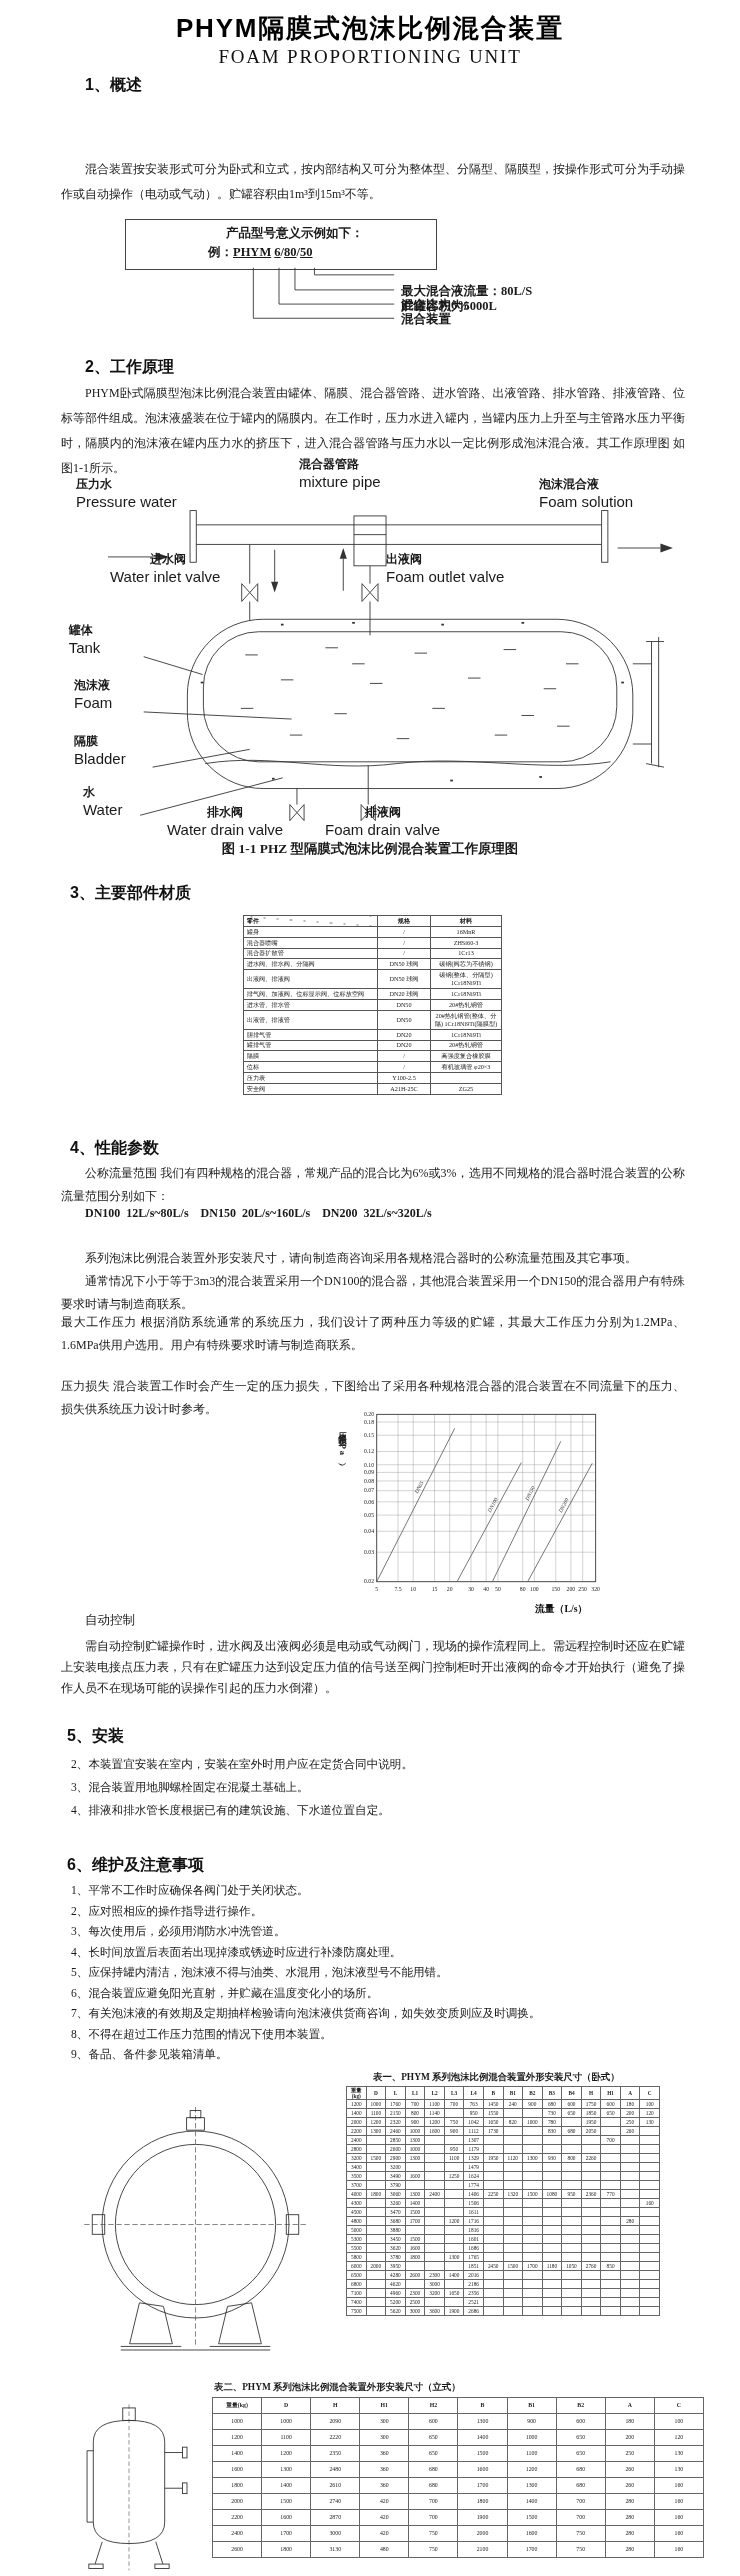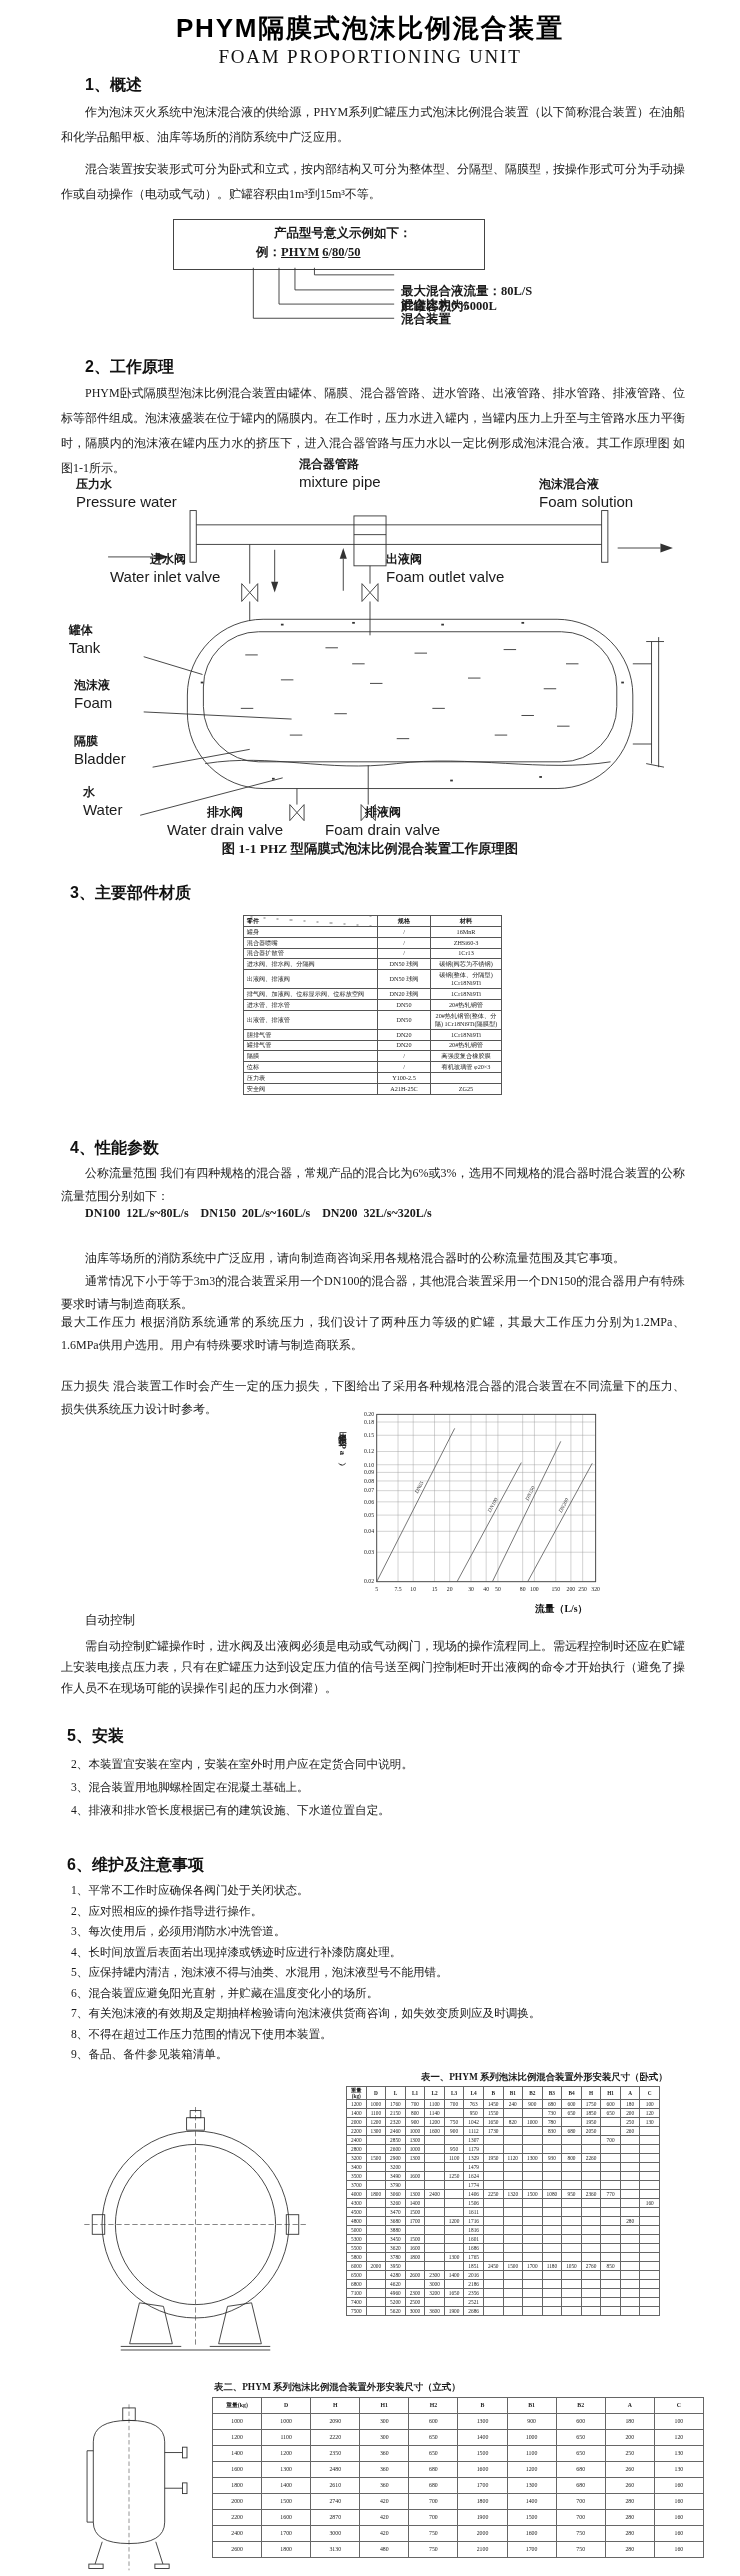--- a/index.html
+++ b/index.html
@@ -51,24 +51,23 @@
 </style>
 </head>
 <body>
 
 <div class="page">
 
   <div class="abs doc-title">PHYM隔膜式泡沫比例混合装置</div>
   <div class="abs doc-sub">FOAM PROPORTIONING UNIT</div>
 
   <div class="abs sec-h" style="top:75px;left:85px;">1、概述</div>
-  <div class="abs body-p indent" style="top:100px;left:61px;">作为泡沫灭火系统中泡沫混合液的供给源，PHYM系列贮罐压力式泡沫比例混合装置（以下简称混合装置）在油船和化学品船甲板、油库等场所的消防系统中广泛应用。</div>
   <div class="abs body-p indent" style="top:157px;left:61px;">混合装置按安装形式可分为卧式和立式，按内部结构又可分为整体型、分隔型、隔膜型，按操作形式可分为手动操作或自动操作（电动或气动）。贮罐容积由1m³到15m³不等。</div>
 
-  <div class="abs model-box" style="top:219px;left:125px;margin-left:48px;">
+  <div class="abs model-box" style="top:219px;left:125px;">
     <div class="l1">产品型号意义示例如下：</div>
     <div class="l2"><span>例：</span><u>PHYM</u> <u>6</u><span>/</span><u>80</u><span>/</span><u>50</u></div>
   </div>
   <svg class="abs" style="top:266px;left:125px;" width="285" height="62" viewBox="0 0 320 70">
     <polyline points="213,2 213,10 303,10" class="lineart"></polyline>
     <polyline points="191,2 191,27 303,27" class="lineart"></polyline>
     <polyline points="173,2 173,43 303,43" class="lineart"></polyline>
     <polyline points="144,2 144,59 303,59" class="lineart"></polyline>
   </svg>
   <div class="abs model-label" style="top:267px;left:401px;margin-top:31px;">贮罐容积为5000L</div>
@@ -298,21 +297,21 @@
           <td>安全阀</td>
           <td>A21H-25C</td>
           <td>ZG25</td>
         </tr>
       </tbody>
     </table>
 
   <div class="abs sec-h" style="top:1138px;left:70px;">4、性能参数</div>
   <div class="abs body-p indent" style="top:1162px;left:61px;line-height:23px;">公称流量范围  我们有四种规格的混合器，常规产品的混合比为6%或3%，选用不同规格的混合器时混合装置的公称流量范围分别如下：</div>
   <div class="abs flow-line" style="top:1206px;left:85px;">DN100  12L/s~80L/s    DN150  20L/s~160L/s    DN200  32L/s~320L/s</div>
-  <div class="abs body-p" style="top:1247px;left:85px;width:606px;line-height:23px;">油库等场所的消防系统中广泛应用，请向制造商咨询采用各规格混合器时的公称流量范围及其它事项。</div>
+  <div class="abs body-p" style="top:1247px;left:85px;width:606px;line-height:23px;">系列泡沫比例混合装置外形安装尺寸，请向制造商咨询采用各规格混合器时的公称流量范围及其它事项。</div>
   <div class="abs body-p indent" style="top:1270px;left:61px;line-height:23px;">通常情况下小于等于3m3的混合装置采用一个DN100的混合器，其他混合装置采用一个DN150的混合器用户有特殊要求时请与制造商联系。</div>
   <div class="abs body-p" style="top:1311px;left:61px;line-height:23px;">最大工作压力 根据消防系统通常的系统压力，我们设计了两种压力等级的贮罐，其最大工作压力分别为1.2MPa、1.6MPa供用户选用。用户有特殊要求时请与制造商联系。</div>
   <div class="abs body-p" style="top:1375px;left:61px;line-height:23px;">压力损失  混合装置工作时会产生一定的压力损失，下图给出了采用各种规格混合器的混合装置在不同流量下的压力、损失供系统压力设计时参考。</div>
 
   <div class="abs ylabel-vert" style="top:1425px;left:337px;">压力损失（MPa）</div>
   <svg id="chart-svg" class="abs" style="top:1407px;left:350px;" width="267" height="223" viewBox="0 0 300 250">
       <line x1="30" y1="8" x2="30" y2="196" stroke="#9a9a9a" stroke-width="0.5"></line>
       <line x1="53.983462529567404" y1="8" x2="53.983462529567404" y2="196" stroke="#9a9a9a" stroke-width="0.5"></line>
       <line x1="71.00000000000003" y1="8" x2="71.00000000000003" y2="196" stroke="#9a9a9a" stroke-width="0.5"></line>
       <line x1="94.98346252956742" y1="8" x2="94.98346252956742" y2="196" stroke="#9a9a9a" stroke-width="0.5"></line>
@@ -394,21 +393,21 @@
       <div>2、应对照相应的操作指导进行操作。</div>
       <div>3、每次使用后，必须用消防水冲洗管道。</div>
       <div>4、长时间放置后表面若出现掉漆或锈迹时应进行补漆防腐处理。</div>
       <div>5、应保持罐内清洁，泡沫液不得与油类、水混用，泡沫液型号不能用错。</div>
       <div>6、混合装置应避免阳光直射，并贮藏在温度变化小的场所。</div>
       <div>7、有关泡沫液的有效期及定期抽样检验请向泡沫液供货商咨询，如失效变质则应及时调换。</div>
       <div>8、不得在超过工作压力范围的情况下使用本装置。</div>
       <div>9、备品、备件参见装箱清单。</div>
     </div>
 
-  <div class="abs dim-caption" style="top:2071px;left:373px;margin-left:48px;">表一、PHYM 系列泡沫比例混合装置外形安装尺寸（卧式）</div>
+  <div class="abs dim-caption" style="top:2071px;left:373px;">表一、PHYM 系列泡沫比例混合装置外形安装尺寸（卧式）</div>
   <table class="abs dim-table" style="top:2086px;left:346px;width:314px;">
       <thead>
         <tr>
           <th>重量(kg)</th>
           <th>D</th>
           <th>L</th>
           <th>L1</th>
           <th>L2</th>
           <th>L3</th>
           <th>L4</th>

